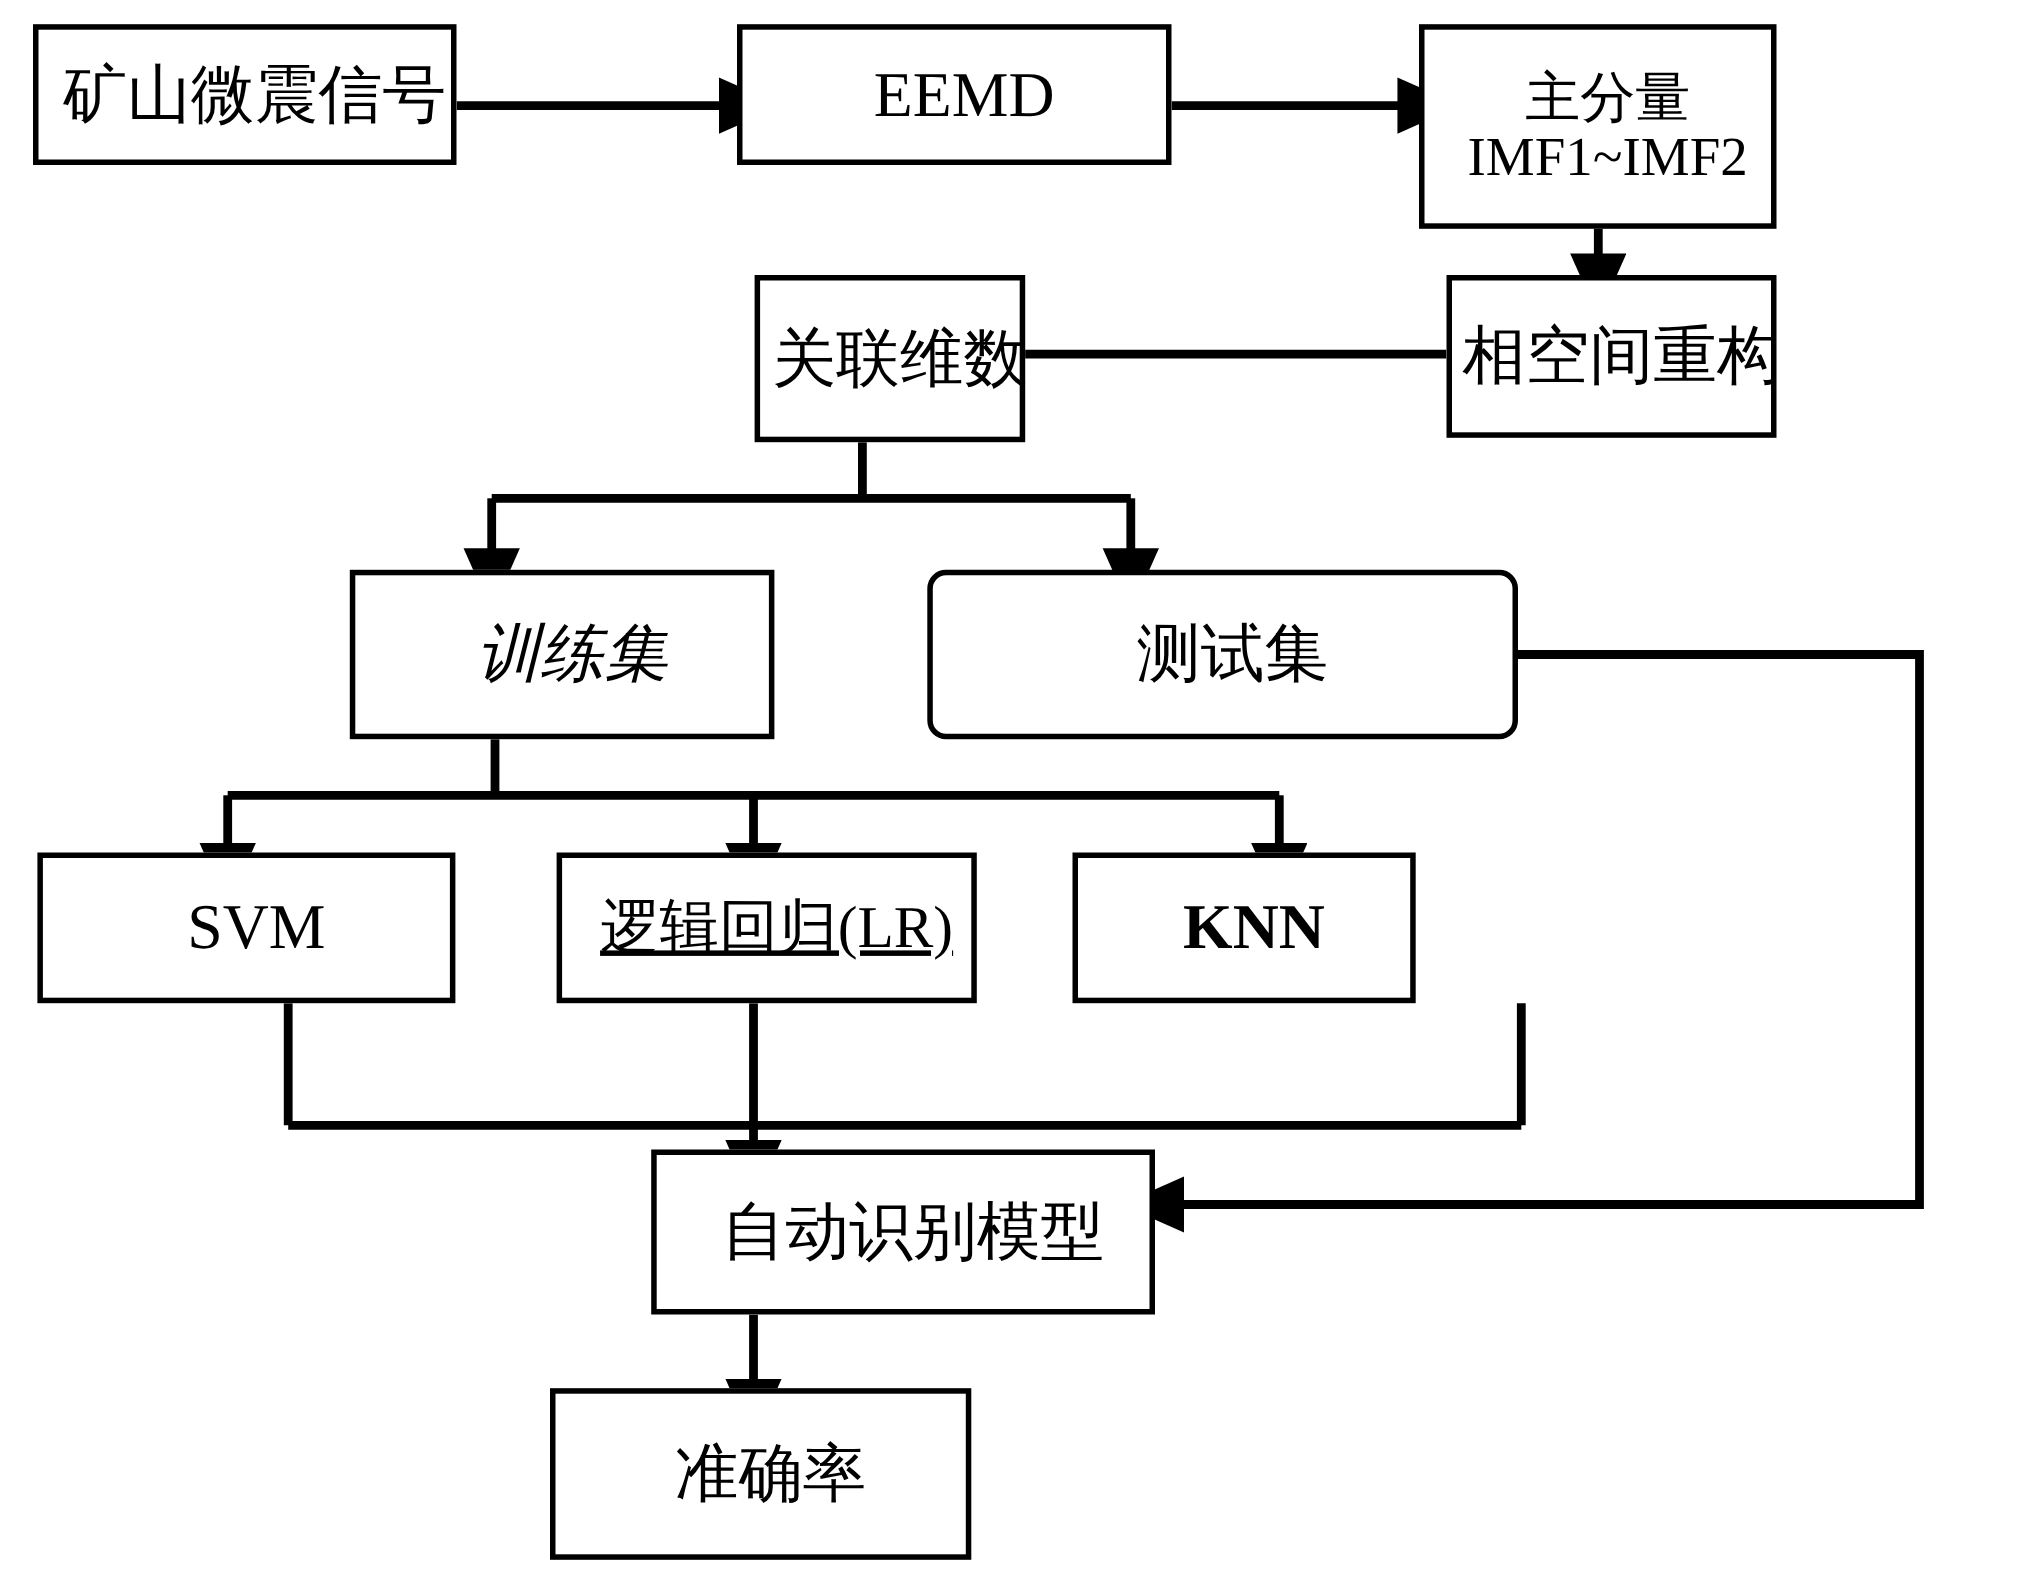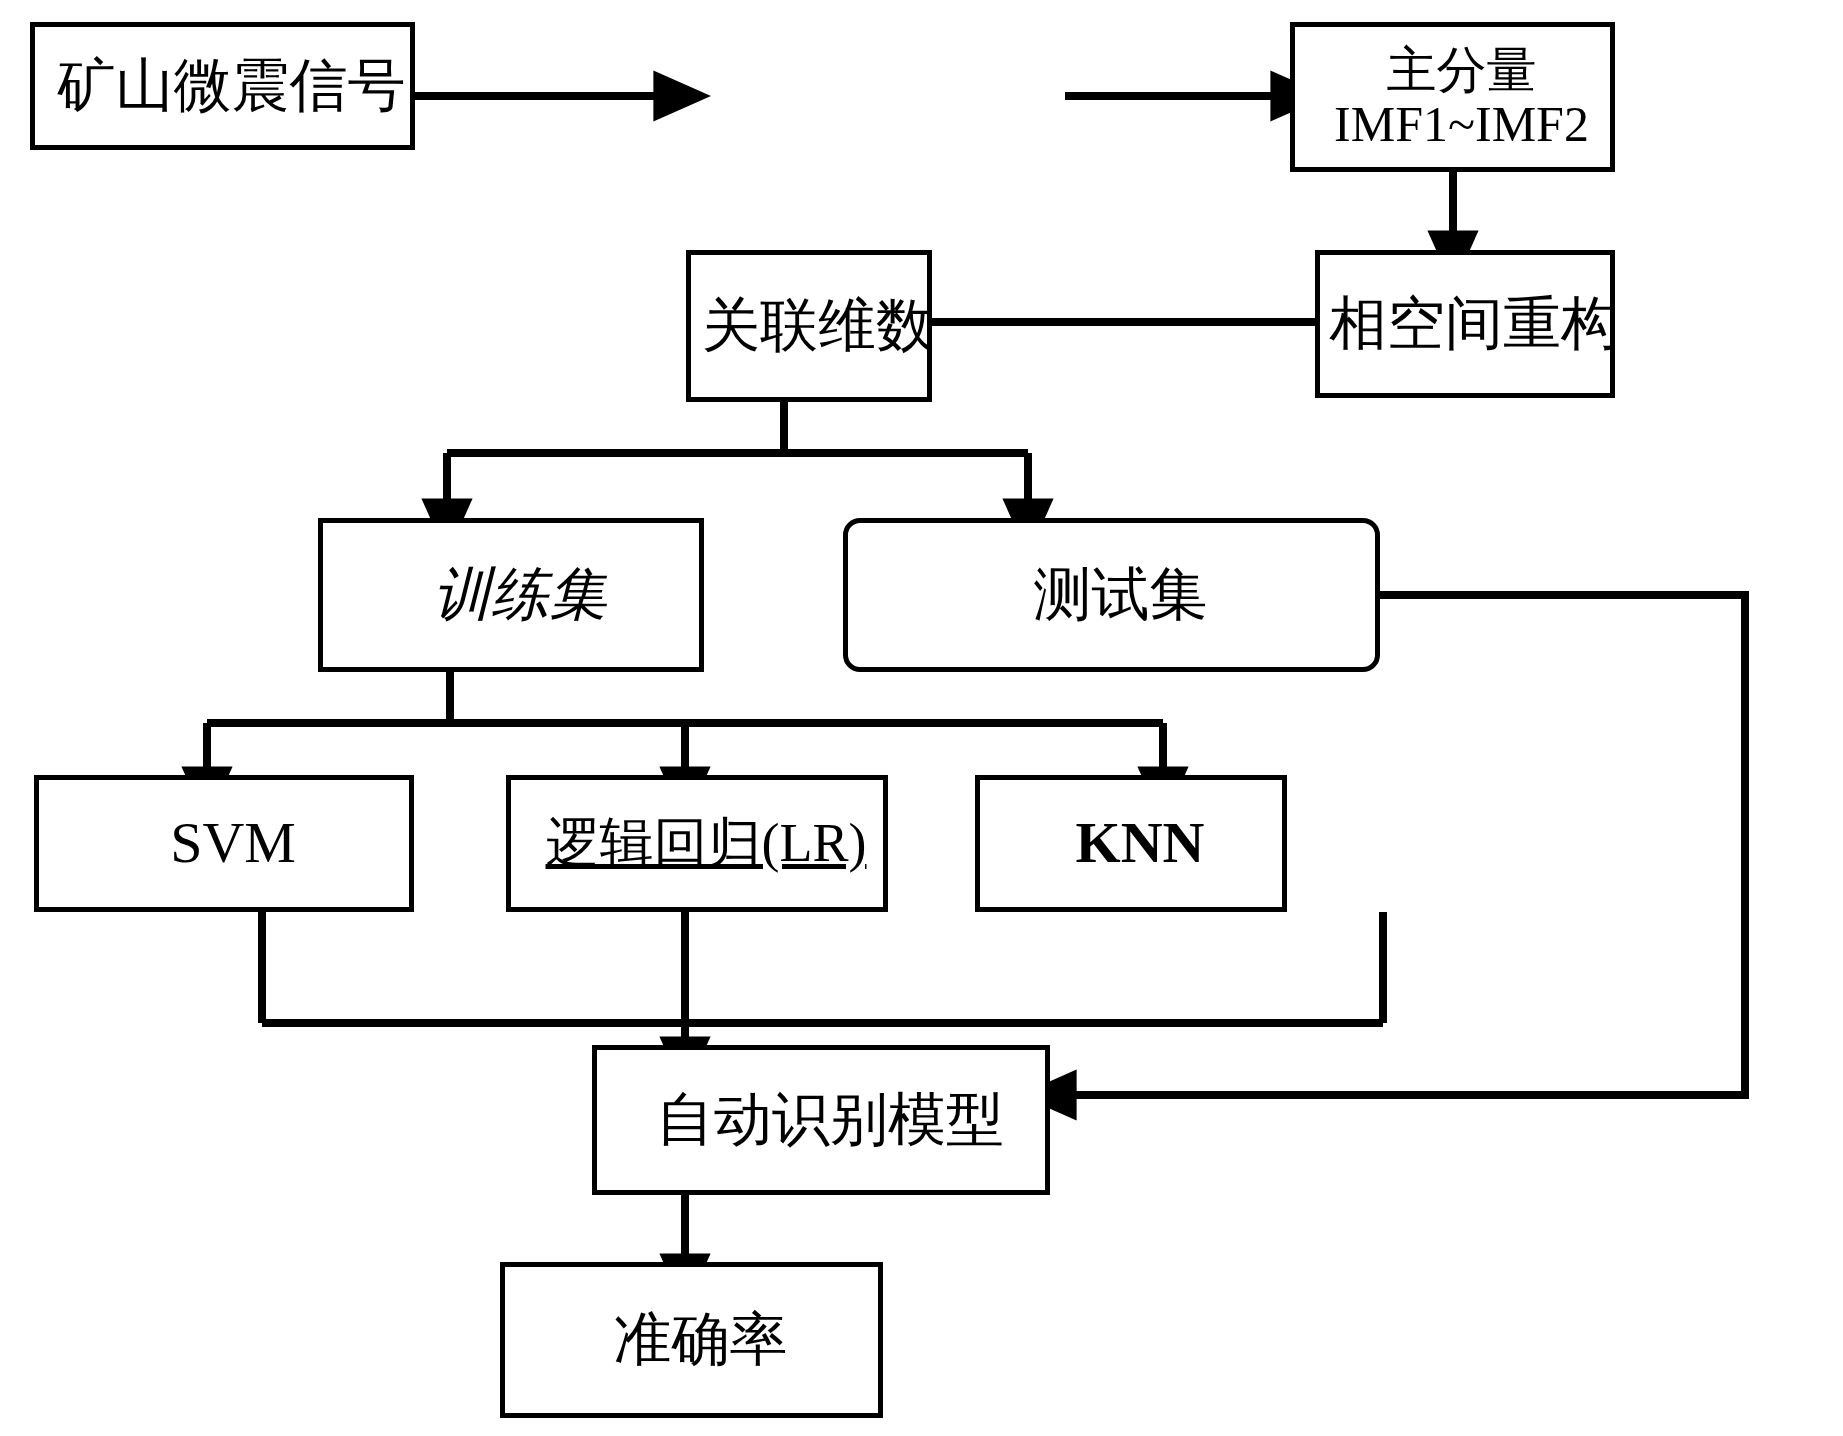--- a/index.html
+++ b/index.html
@@ -93,22 +93,25 @@
 
       <path d="M685,1195 L685,1255" marker-end="url(#arrow-d)"></path>
 
     </g>
   </svg>
 
   <div class="node-box fs-big" style="left:30px; top:22px; width:385px; height:128px;">
     <span class="node-label">矿山微震信号</span>
   </div>
 
+  <div class="node-box fs-big" style="left:670px; top:22px; width:395px; height:128px;">
+    <span class="node-label">EEMD</span>
+  </div>
 
-  <div class="node-box fs-two" style="left:1290px; top:22px; width:325px; height:150px;">
+  <div class="node-box fs-two" style="left:1290px; top:22px; width:325px; height:186px;">
     <span class="node-label">主分量</span>
     <span class="node-label">IMF1~IMF2</span>
   </div>
 
   <div class="node-box fs-big" style="left:1315px; top:250px; width:300px; height:148px;">
     <span class="node-label">相空间重构</span>
   </div>
 
   <div class="node-box fs-big" style="left:686px; top:250px; width:246px; height:152px;">
     <span class="node-label">关联维数</span>

